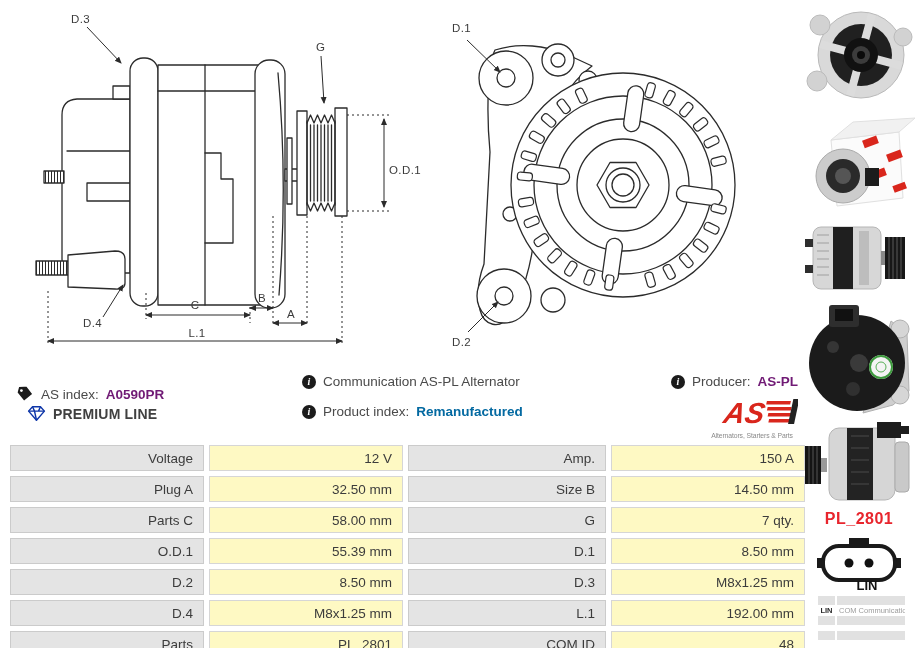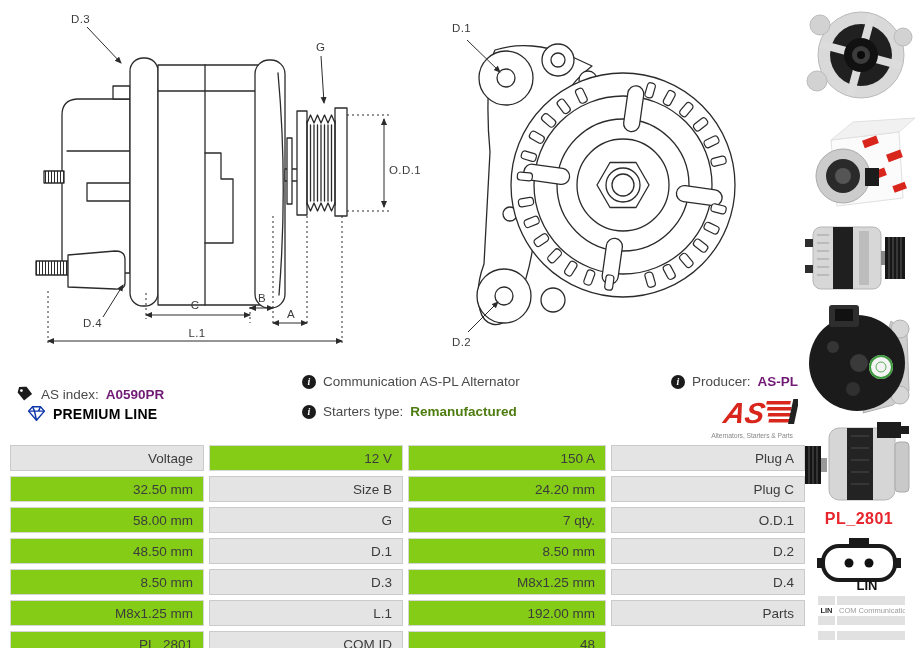--- a/index.html
+++ b/index.html
@@ -16,32 +16,32 @@
   .sketch .w{fill:#fff;}
   .dim{stroke:#2b2b2b;stroke-width:1;}
   .dot{stroke:#2b2b2b;stroke-width:1;stroke-dasharray:2,3;}
 
   
   .inforow{position:absolute;display:flex;align-items:center;gap:7px;font-size:13.5px;color:#4a4a4a;white-space:nowrap;}
   .inforow b{color:#701a75;}
   .info-ic{width:14px;height:14px;border-radius:50%;background:#1b1b1b;color:#fff;
            display:inline-flex;align-items:center;justify-content:center;
            font:bold italic 10px "Liberation Serif",serif;flex:0 0 auto;}
-  .premium{color:#000000;font-weight:bold;font-size:14px;letter-spacing:.2px;}
-  .green{color:#4d7c0f;font-weight:bold;}
+  .premium{color:#404040;font-weight:bold;font-size:14px;letter-spacing:.2px;}
+  .green{color:#0369a1;font-weight:bold;}
   .aslogo{position:absolute;left:706px;top:396px;width:92px;text-align:center;}
   .aslogo .cap{font-size:6.8px;color:#8a8a8a;letter-spacing:-.1px;margin-top:-2px;white-space:nowrap;}
 
   
   #specs{position:absolute;left:10px;top:445px;width:788px;display:grid;
          grid-template-columns:194px 194px 198px 194px;gap:5px;}
   #specs div{height:26px;line-height:25px;box-sizing:border-box;text-align:right;
              padding-right:10px;font-size:13.5px;color:#3c3c3c;}
   #specs .cl{background:#e4e4e4;border:1px solid #cbcbcb;}
-  #specs .cv{background:#84cc16;border:1px solid #d6d6d6;}
+  #specs .cv{background:#fef9c3;border:1px solid #d6d6d6;}
 
   
   #sidebar{position:absolute;left:803px;top:0;width:112px;height:648px;}
   .photo{position:absolute;left:0;width:112px;cursor:pointer;}
   .plug-code{position:absolute;left:0;top:510px;width:112px;text-align:center;
              color:#e8252d;font-weight:bold;font-size:16px;letter-spacing:.5px;}
   .plug-svg{position:absolute;left:14px;top:536px;}
   .lin-label{position:absolute;left:0;top:578px;width:112px;text-align:center;
              font-weight:bold;font-size:13px;color:#111;transform:translateX(8px);}
   .com-table{position:absolute;left:15px;top:596px;}
@@ -224,21 +224,21 @@
       <g fill="none" stroke="#0d35a8" stroke-width="1.8" stroke-linejoin="round">
         <path d="M2,8 L7,2.5 L17,2.5 L22,8 L12,19.5 Z"></path>
         <path d="M2,8 L22,8 M7,2.5 L9.5,8 L12,19.5 M17,2.5 L14.5,8"></path>
       </g>
     </svg>
     <span class="premium">PREMIUM LINE</span>
   </div>
 
   <div class="inforow" style="left:302px;top:404px;">
     <span class="info-ic">i</span>
-    <span>Starters type:</span>
+    <span>Product index:</span>
     <span class="green">Remanufactured</span>
   </div>
 
   <div class="aslogo">
     <svg width="92" height="34" viewBox="0 0 92 34">
       <g transform="skewX(-12)">
         <text x="22" y="27" font-size="29" font-weight="bold" font-style="italic" fill="#d9261c">AS</text>
         <g fill="#d9261c">
           <rect x="62" y="5" width="24" height="3.6"></rect>
           <rect x="64" y="11" width="24" height="3.6"></rect>
@@ -247,34 +247,35 @@
         </g>
         <rect x="88" y="3" width="6" height="25" fill="#222"></rect>
       </g>
     </svg>
     <div class="cap">Alternators, Starters &amp; Parts</div>
   </div>
 
   <div id="specs">
     <div class="cl">Voltage</div>
     <div class="cv">12 V</div>
+    <div class="cl">Amp.</div>
     <div class="cv">150 A</div>
 
     <div class="cl">Plug A</div>
     <div class="cv">32.50 mm</div>
     <div class="cl">Size B</div>
-    <div class="cv">24.20 mm</div>
-
-    <div class="cl">Plug C</div>
+    <div class="cv">14.50 mm</div>
+
+    <div class="cl">Parts C</div>
     <div class="cv">58.00 mm</div>
     <div class="cl">G</div>
     <div class="cv">7 qty.</div>
 
     <div class="cl">O.D.1</div>
-    <div class="cv">48.50 mm</div>
+    <div class="cv">55.39 mm</div>
     <div class="cl">D.1</div>
     <div class="cv">8.50 mm</div>
 
     <div class="cl">D.2</div>
     <div class="cv">8.50 mm</div>
     <div class="cl">D.3</div>
     <div class="cv">M8x1.25 mm</div>
 
     <div class="cl">D.4</div>
     <div class="cv">M8x1.25 mm</div>

